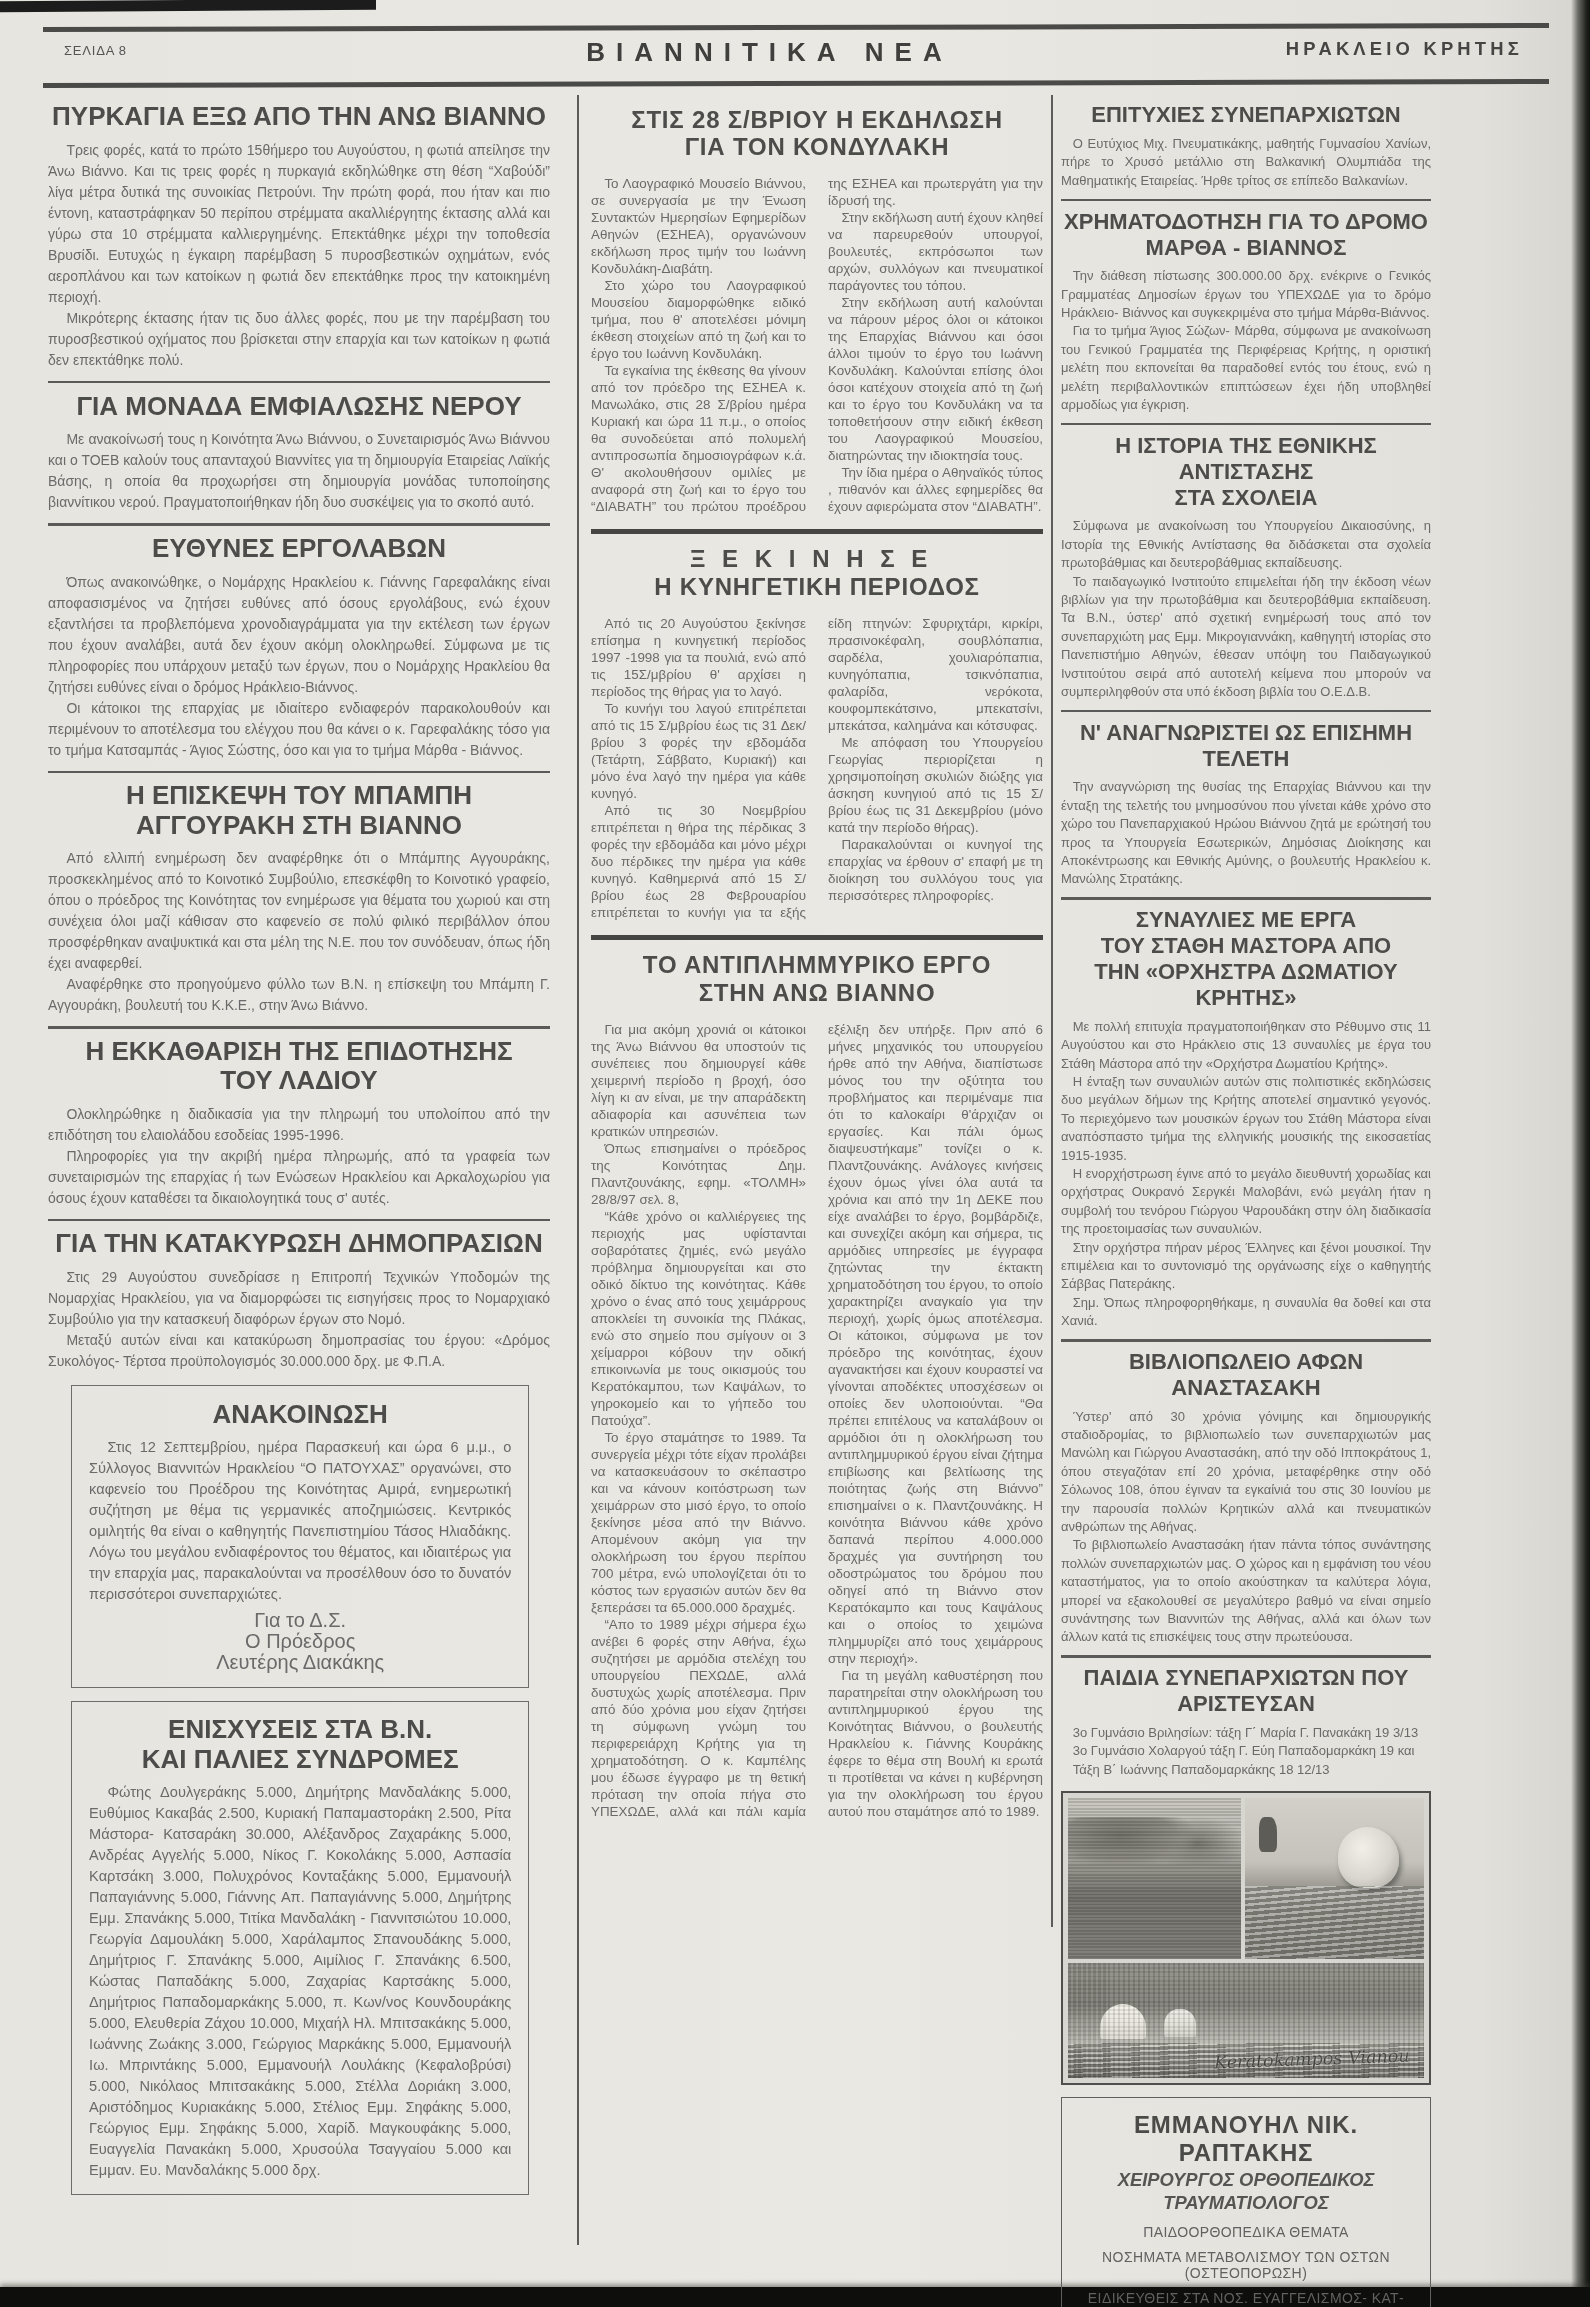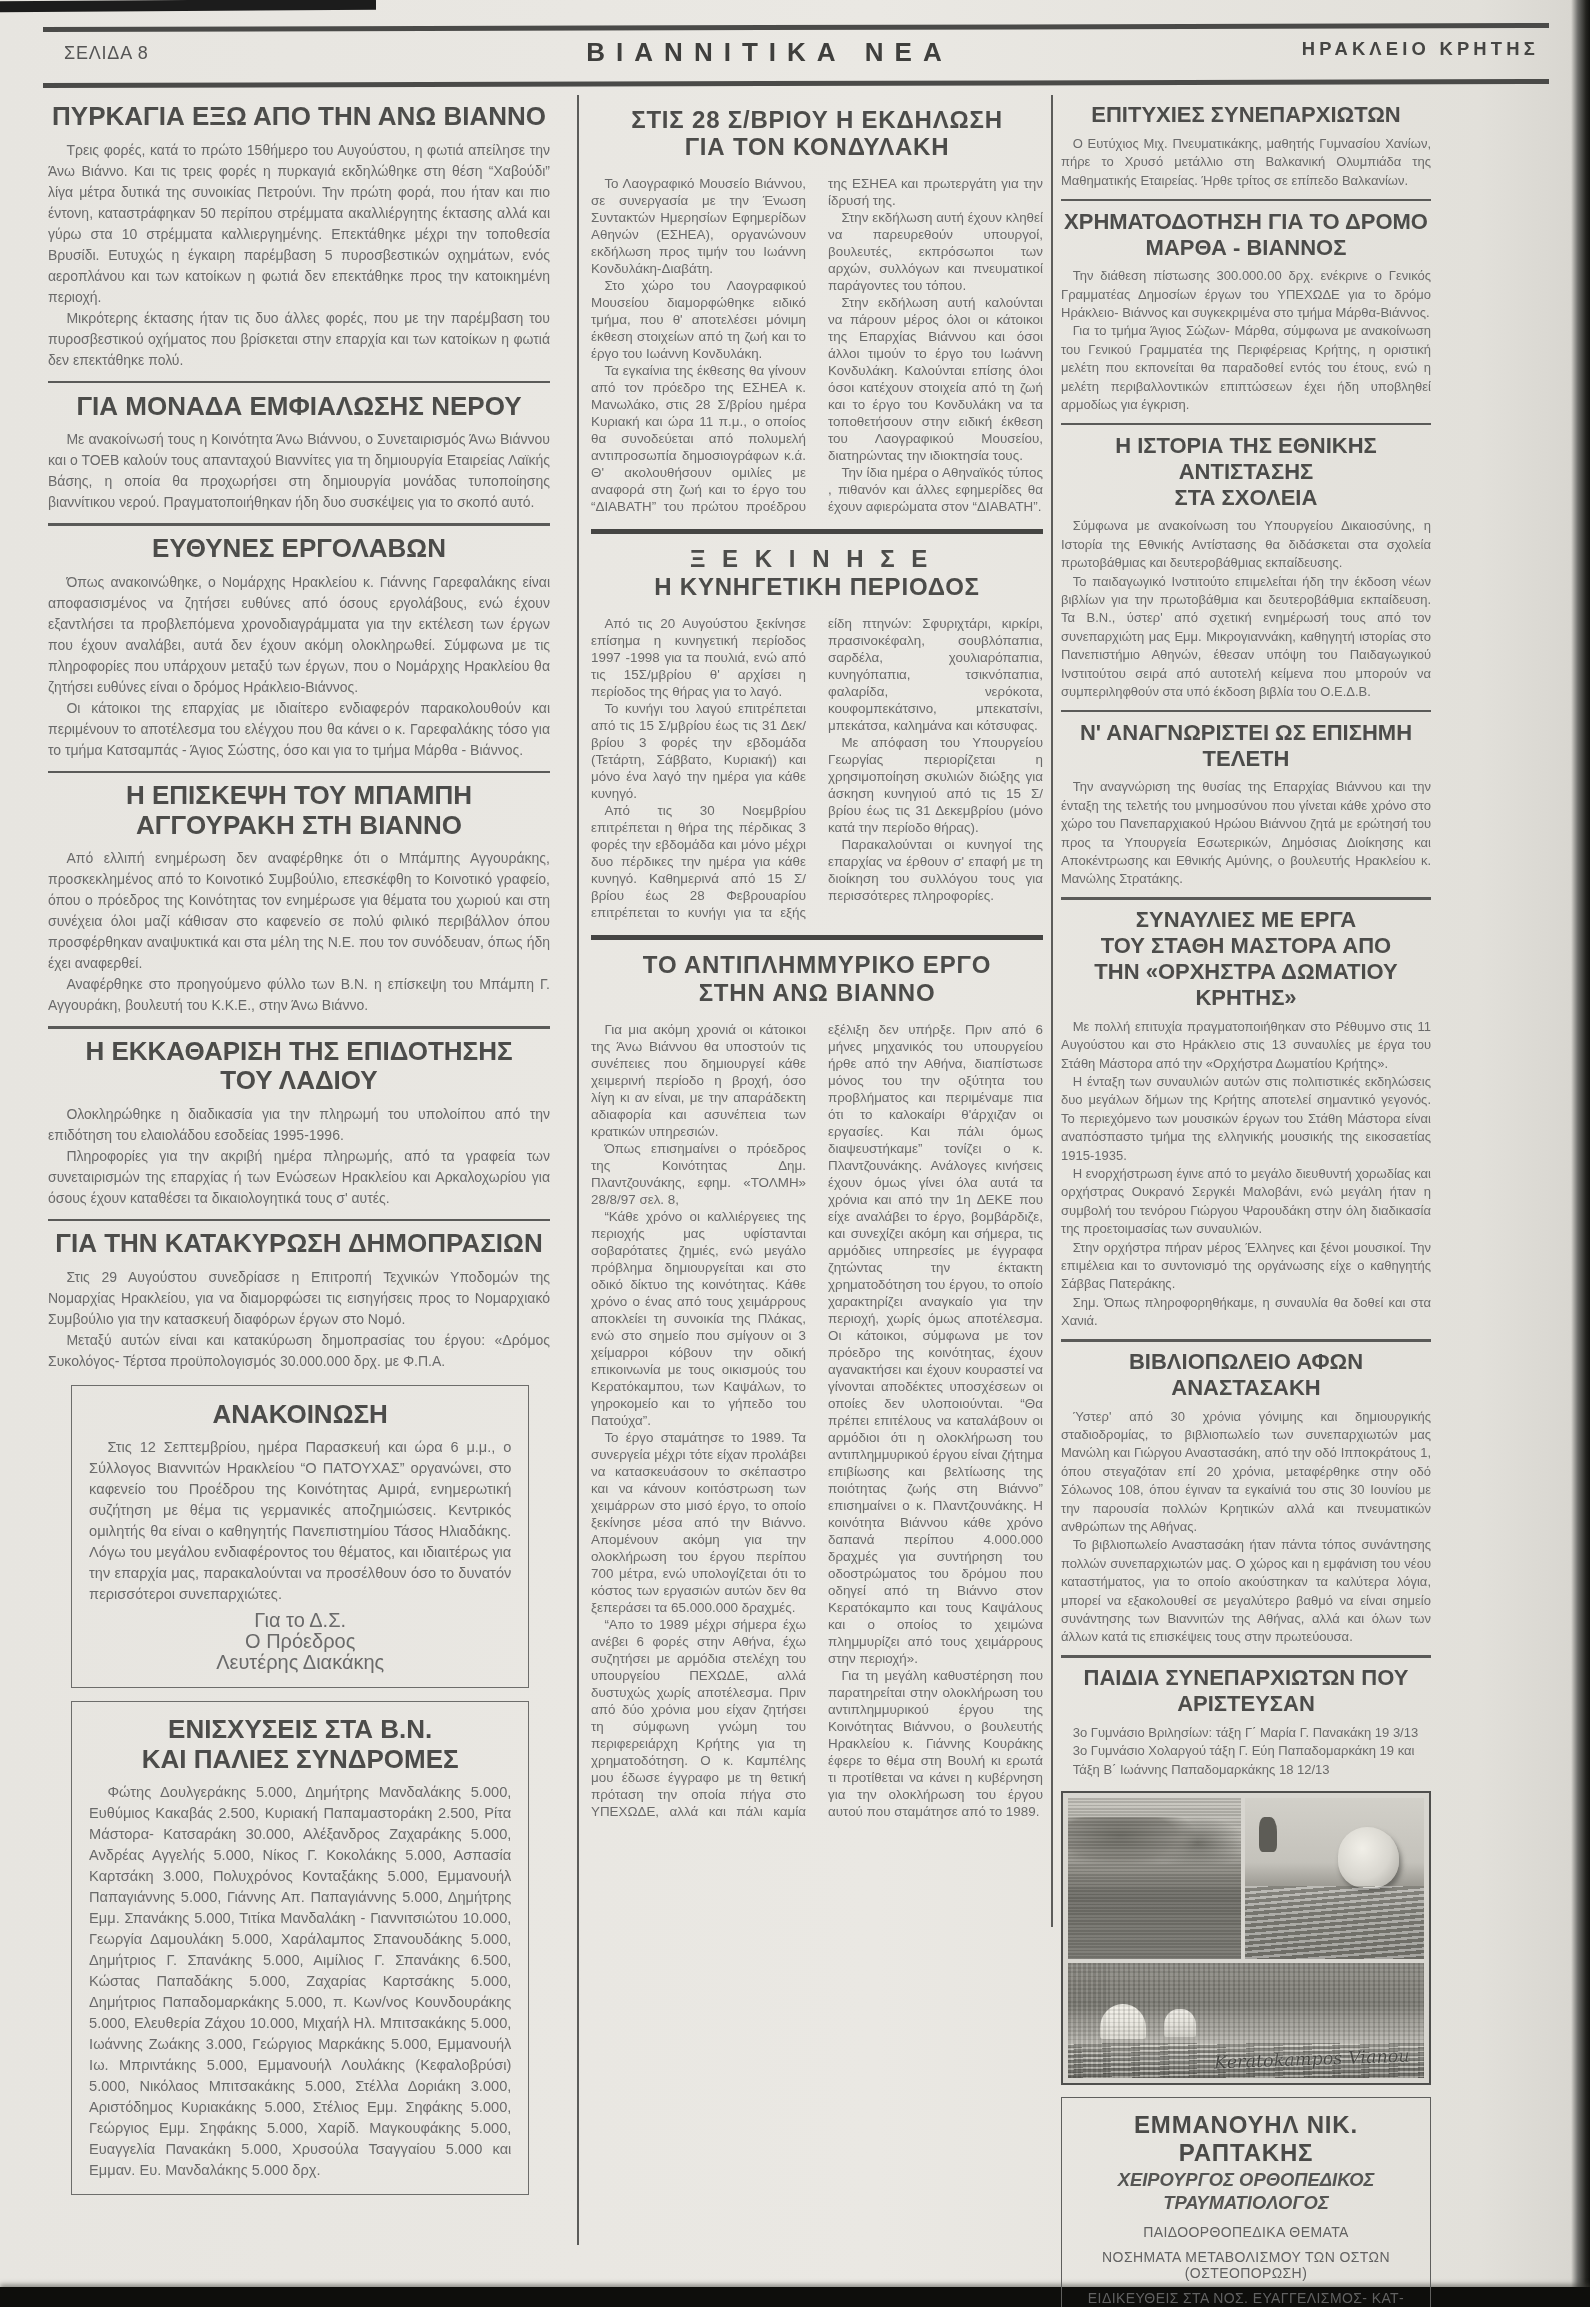--- a/index.html
+++ b/index.html
@@ -9,24 +9,24 @@
   
   .scan-top-left{position:absolute;left:0;top:0;width:376px;height:11px;background:#1c1c1c;transform:rotate(-0.4deg);}
   .scan-right{position:absolute;right:0;top:0;width:20px;height:100%;
               background:linear-gradient(to right,rgba(40,40,40,0),#6b6b68 35%,#23231f 75%,#0c0c0a);}
   .scan-bottom{position:absolute;left:0;bottom:0;width:100%;height:20px;background:#0e0e0c;
                box-shadow:0 -3.3px 5px rgba(60,60,55,.55);}
   
   .rule{position:absolute;background:#4a4a48;}
   .hdr-rule-top{left:43px;top:25px;width:1506px;height:5px;transform:rotate(-0.15deg);}
   .hdr-rule-bot{left:43px;top:81px;width:1506px;height:5px;transform:rotate(-0.15deg);}
-  .page-label{position:absolute;left:64px;top:43px;font-size:18px;color:#555;letter-spacing:0.8px;}
+  .page-label{position:absolute;left:64px;top:43px;font-size:13px;color:#555;letter-spacing:0.8px;}
   .masthead{position:absolute;left:502px;top:37px;width:535px;text-align:center;
             font-size:26px;font-weight:bold;letter-spacing:11px;color:#3f3f3d;}
-  .region{position:absolute;right:52px;top:38px;font-size:18.4px;font-weight:bold;letter-spacing:4.2px;color:#454543;}
+  .region{position:absolute;right:68px;top:38px;font-size:18.4px;font-weight:bold;letter-spacing:4.2px;color:#454543;}
   
   .col{position:absolute;top:99px;}
   .col-left{left:48px;width:502px;}
   .col-mid{left:591px;width:452px;}
   .col-right{left:1061px;width:370px;}
   .vdiv{position:absolute;width:1.7px;background:#5c5c5a;}
   .vdiv-1{left:577px;top:95px;height:2150px;}
   .vdiv-2{left:1051px;top:95px;height:1832px;}
   
   h2{margin:0;text-align:center;color:#4c4c4a;font-weight:bold;}

